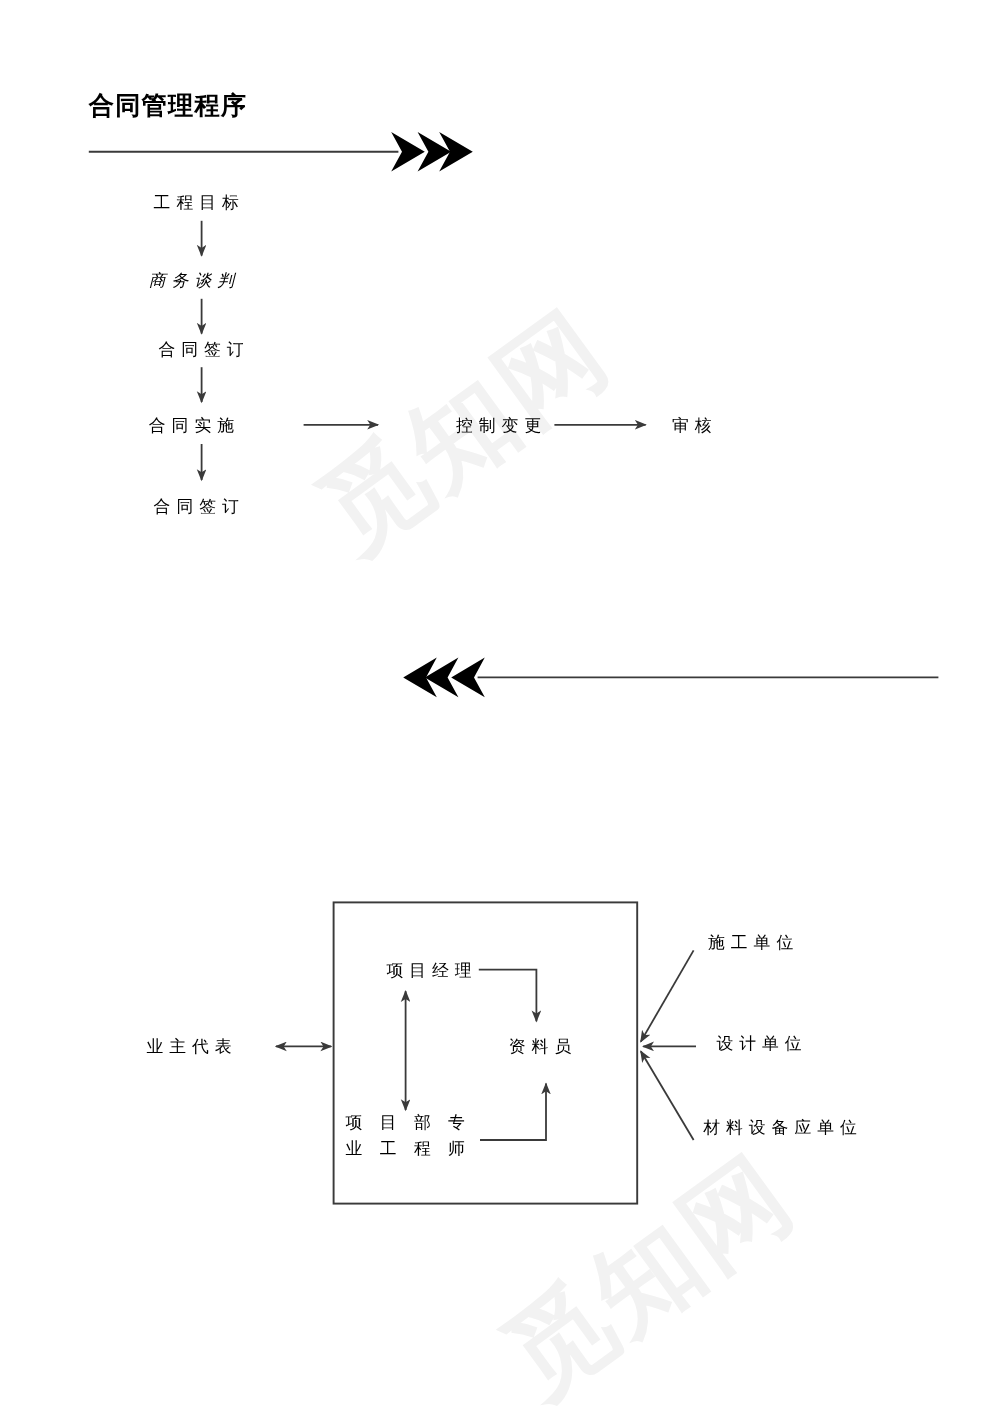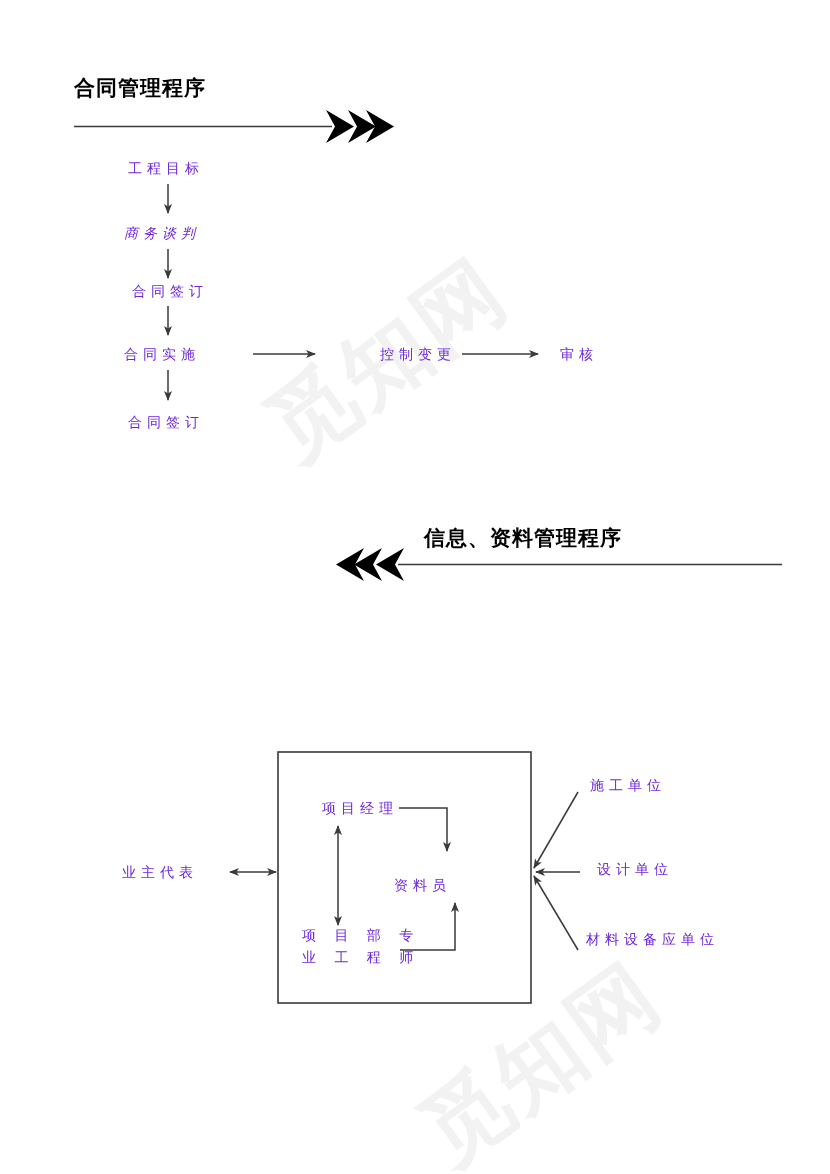--- a/index.html
+++ b/index.html
@@ -38,21 +38,21 @@
     letter-spacing: 1px;
     white-space: nowrap;
     font-family: "DejaVu Sans", "Liberation Sans", sans-serif;
   }
   #title-1 { left: 74px; top: 74px; }
   #title-2 { left: 424px; top: 524px; }
 
   .node {
     position: absolute;
     font-size: 14px;
-    color: #6d28d9;
+    color: #000000;
     letter-spacing: 5px;
     white-space: nowrap;
     font-family: "DejaVu Sans", "Liberation Sans", sans-serif;
   }
   .node.two-line { line-height: 22px; }
 
   svg.layer {
     position: absolute;
     left: 0;
     top: 0;
@@ -63,21 +63,20 @@
 </style>
 </head>
 <body>
 
 <div id="page">
 
   <div class="wm" id="wm1">觅知网</div>
   <div class="wm" id="wm2">觅知网</div>
 
   <div class="heading" id="title-1">合同管理程序</div>
-  <div class="heading" id="title-2">信息、资料管理程序</div>
 
   <svg class="layer" viewBox="0 0 830 1174">
     <defs>
       <marker id="ah" markerWidth="12" markerHeight="12" refX="9" refY="4" orient="auto" markerUnits="userSpaceOnUse">
         <path d="M0,0 L10,4 L0,8 L2.6,4 Z" fill="#3a3a3a"></path>
       </marker>
       <marker id="ah-back" markerWidth="12" markerHeight="12" refX="1" refY="4" orient="auto" markerUnits="userSpaceOnUse">
         <path d="M10,0 L0,4 L10,8 L7.4,4 Z" fill="#3a3a3a"></path>
       </marker>
     </defs>
@@ -122,22 +121,22 @@
   <div class="node" style="left:128px; top:160px;">工程目标</div>
   <div class="node" style="left:124px; top:225px;font-style:italic;">商务谈判</div>
   <div class="node" style="left:132px; top:283px;text-align:right;">合同签订</div>
   <div class="node" style="left:124px; top:346px;">合同实施</div>
   <div class="node" style="left:128px; top:414px;">合同签订</div>
   <div class="node" style="left:344px; top:346px;margin-left:36px;">控制变更</div>
   <div class="node" style="left:560px; top:346px;">审核</div>
 
   <div class="node" style="left:122px; top:864px;">业主代表</div>
   <div class="node" style="left:302px; top:800px;margin-left:20px;">项目经理</div>
-  <div class="node" style="left:394px; top:864px;margin-top:13px;">资料员</div>
-  <div class="node two-line" style="left:302px; top:925px;font-family:Liberation Mono, monospace;">
+  <div class="node" style="left:424px; top:864px;">资料员</div>
+  <div class="node two-line" style="left:288px; top:925px;">
     <div>项 目 部 专</div>
     <div>业 工 程 师</div>
   </div>
   <div class="node" style="left:590px; top:777px;">施工单位</div>
   <div class="node" style="left:597px; top:861px;">设计单位</div>
   <div class="node" style="left:586px; top:931px;">材料设备应单位</div>
 
 </div>
 
 </body></html>

